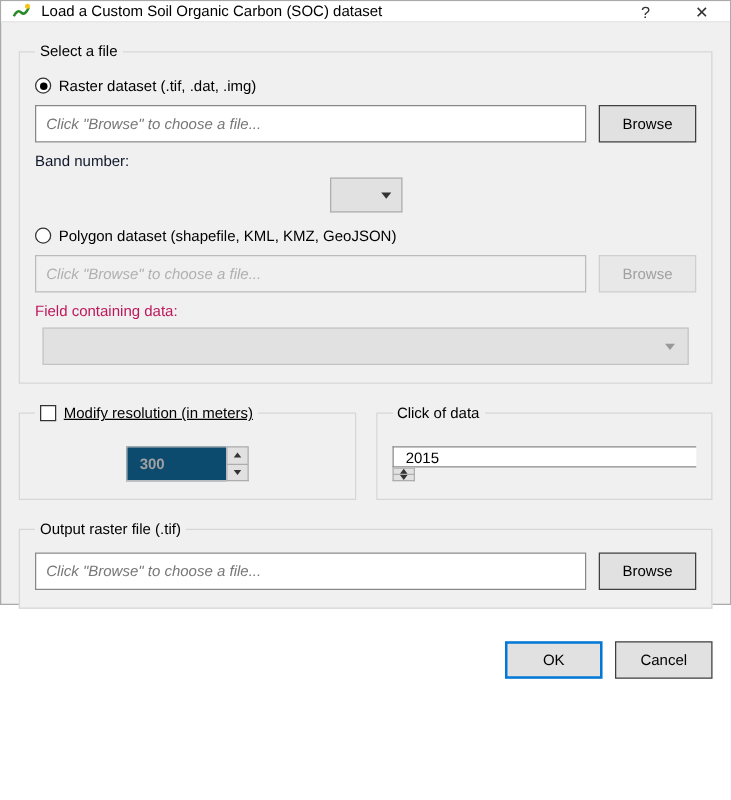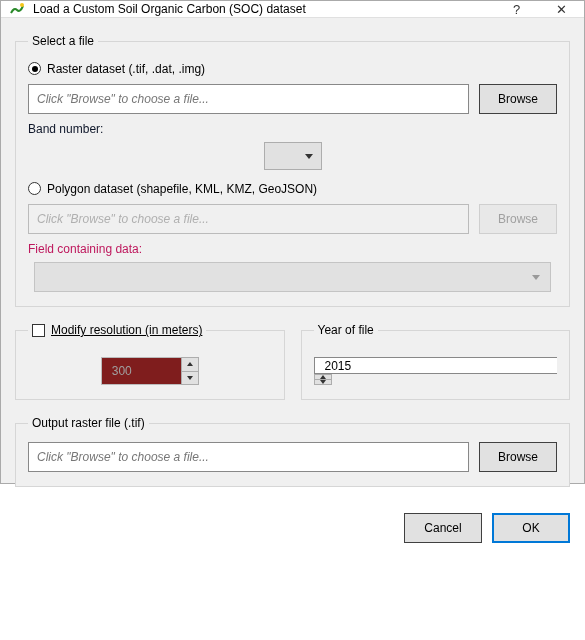--- a/index.html
+++ b/index.html
@@ -142,21 +142,21 @@
   }
   .spin .val {
     background: #fff;
     border: 1px solid #888;
     border-right: none;
     padding: 0 10px;
     display: flex; align-items: center;
     min-width: 80px;
     font-size: 12px;
   }
-  .spin .val.disabled { color: #a0a0a0; background: #7f1d1d; border-color: #bbb; }
+  .spin .val.disabled { color: #a0a0a0; background: #0c4a6e; border-color: #bbb; font-weight: bold; }
   .spin .btns {
     display: flex; flex-direction: column;
     width: 18px;
   }
   .spin .sbtn {
     flex: 1;
     background: #e1e1e1;
     border: 1px solid #adadad;
     display: flex; align-items: center; justify-content: center;
     font-size: 5px;
@@ -264,21 +264,21 @@
                 </div>
               <div class="sbtn">
                   <span class="tri-down"></span>
                 </div>
             </div>
           </div>
         </div>
       </fieldset>
 
       <fieldset class="group small">
-        <legend>Year of file</legend>
+        <legend>Click of data</legend>
         <div style="margin-top:10px;">
           <div class="spin" style="width:100%;flex-direction:column;">
             <div class="val" style="flex:1;">2015</div>
             <div class="btns">
               <div class="sbtn">
                   <span class="tri-up"></span>
                 </div>
               <div class="sbtn">
                   <span class="tri-down"></span>
                 </div>
@@ -294,17 +294,17 @@
         <div class="text-input">
           <span>Click "Browse" to choose a file...</span>
         </div>
         <div class="btn">Browse</div>
       </div>
     </fieldset>
 
   </div>
 
   <div class="footer">
+    <div class="btn default">OK</div>
     <div class="btn">Cancel</div>
-    <div class="btn default">OK</div>
   </div>
 
 </div>
 
 </body></html>

